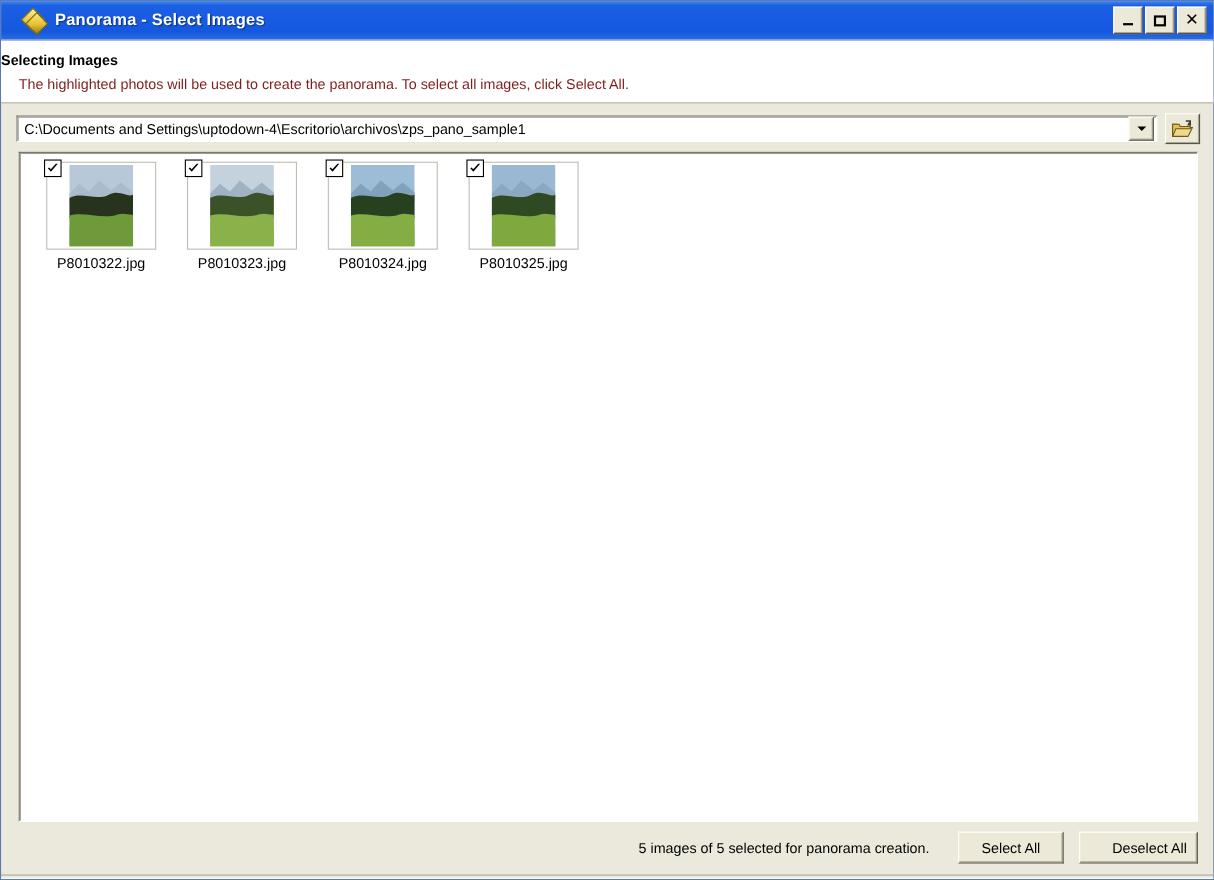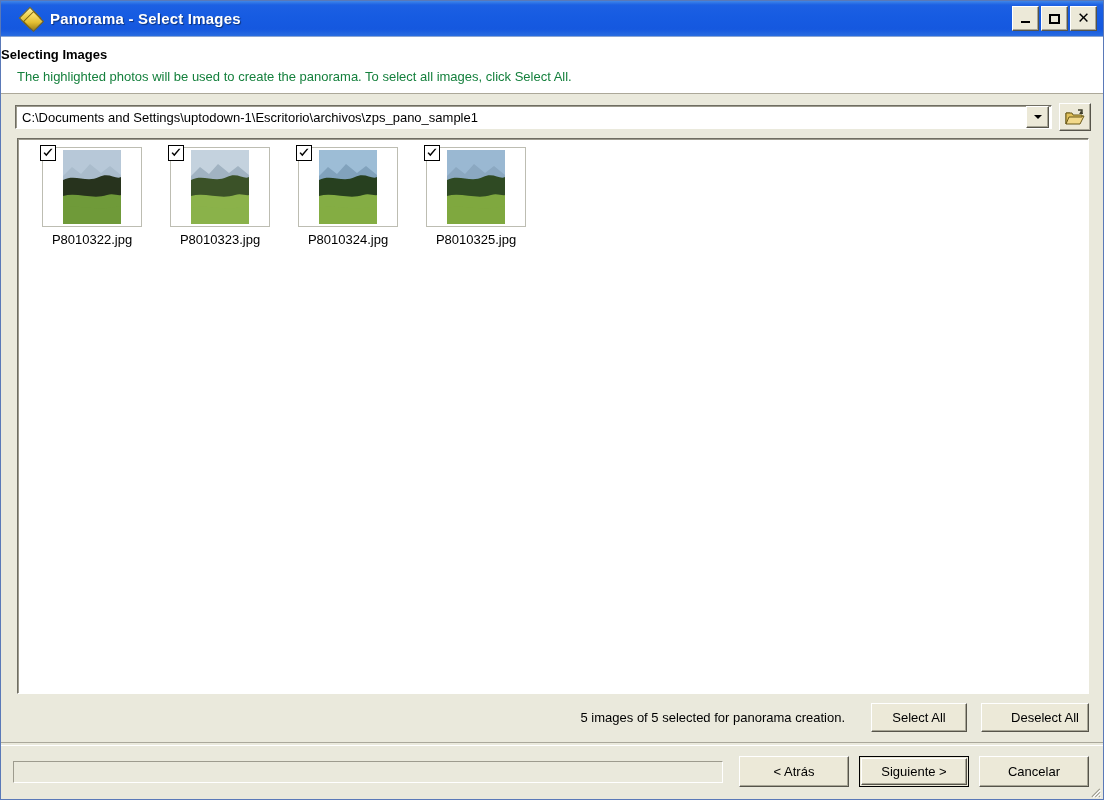--- a/index.html
+++ b/index.html
@@ -119,21 +119,21 @@
     border-bottom: 1px solid #aca899;
   }
   .header-title {
     font-size: 13px;
     font-weight: bold;
     color: #000;
     margin-bottom: 7px;
   }
   .header-desc {
     font-size: 13px;
-    color: #15803d;
+    color: #7f1d1d;
     padding-left: 16px;
   }
 
   
   .path-row {
     flex: 0 0 auto;
     display: flex;
     align-items: center;
     padding: 9px 12px 7px 14px;
     gap: 7px;
@@ -381,21 +381,21 @@
     </div>
   </div>
 
   <div class="header">
     <div class="header-title">Selecting Images</div>
     <div class="header-desc">The highlighted photos will be used to create the panorama. To select all images, click Select All.</div>
   </div>
 
   <div class="path-row">
     <div class="combo">
-      <div class="combo-value">C:\Documents and Settings\uptodown-1\Escritorio\archivos\zps_pano_sample1</div>
+      <div class="combo-value">C:\Documents and Settings\uptodown-4\Escritorio\archivos\zps_pano_sample1</div>
       <div class="combo-arrow">
         <span class="arrow-down"></span>
       </div>
     </div>
     <div class="browse-btn">
       <svg width="20" height="17" viewBox="0 0 20 17">
         <path d="M1 4 L1 15 L15 15 L19 7 L6 7 L5 4 Z" fill="#f2d98a" stroke="#6b5a18" stroke-width="1"></path>
         <path d="M1 4 L1 15 L4 8 L17 8 L17 6 L8 6 L7 4 Z" fill="#e0c05a" stroke="#6b5a18" stroke-width="1"></path>
         <path d="M13 1 L17 1 L17 5" fill="none" stroke="#3c3c2a" stroke-width="1.4"></path>
         <path d="M18 5 L16 1.5 L14.2 5 Z" fill="#3c3c2a"></path>
@@ -477,29 +477,14 @@
   </div>
 
   <div class="status-row">
     <div class="status-text">5 images of 5 selected for panorama creation.</div>
     <div class="btn btn-selall">Select All</div>
     <div class="btn btn-deselall">Deselect All</div>
   </div>
 
   <div class="separator"></div>
 
-  <div class="footer">
-    <div class="progress"></div>
-    <div class="footer-btns">
-      <div class="btn btn-back">&lt; Atrás</div>
-      <div class="btn btn-next default-btn">
-        <span class="inner"></span>
-        <span>Siguiente &gt;</span>
-      </div>
-      <div class="btn btn-cancel">Cancelar</div>
-    </div>
-    <svg class="grip" viewBox="0 0 14 14">
-      <path d="M13 5 L5 13 M13 8.5 L8.5 13 M13 12 L12 13" stroke="#9d9b8e" stroke-width="1.6" fill="none"></path>
-      <path d="M13.7 5.7 L5.7 13.7 M13.7 9.2 L9.2 13.7 M13.7 12.7 L12.7 13.7" stroke="#ffffff" stroke-width="1.1" fill="none"></path>
-    </svg>
-  </div>
 
 </div>
 
 </body></html>

